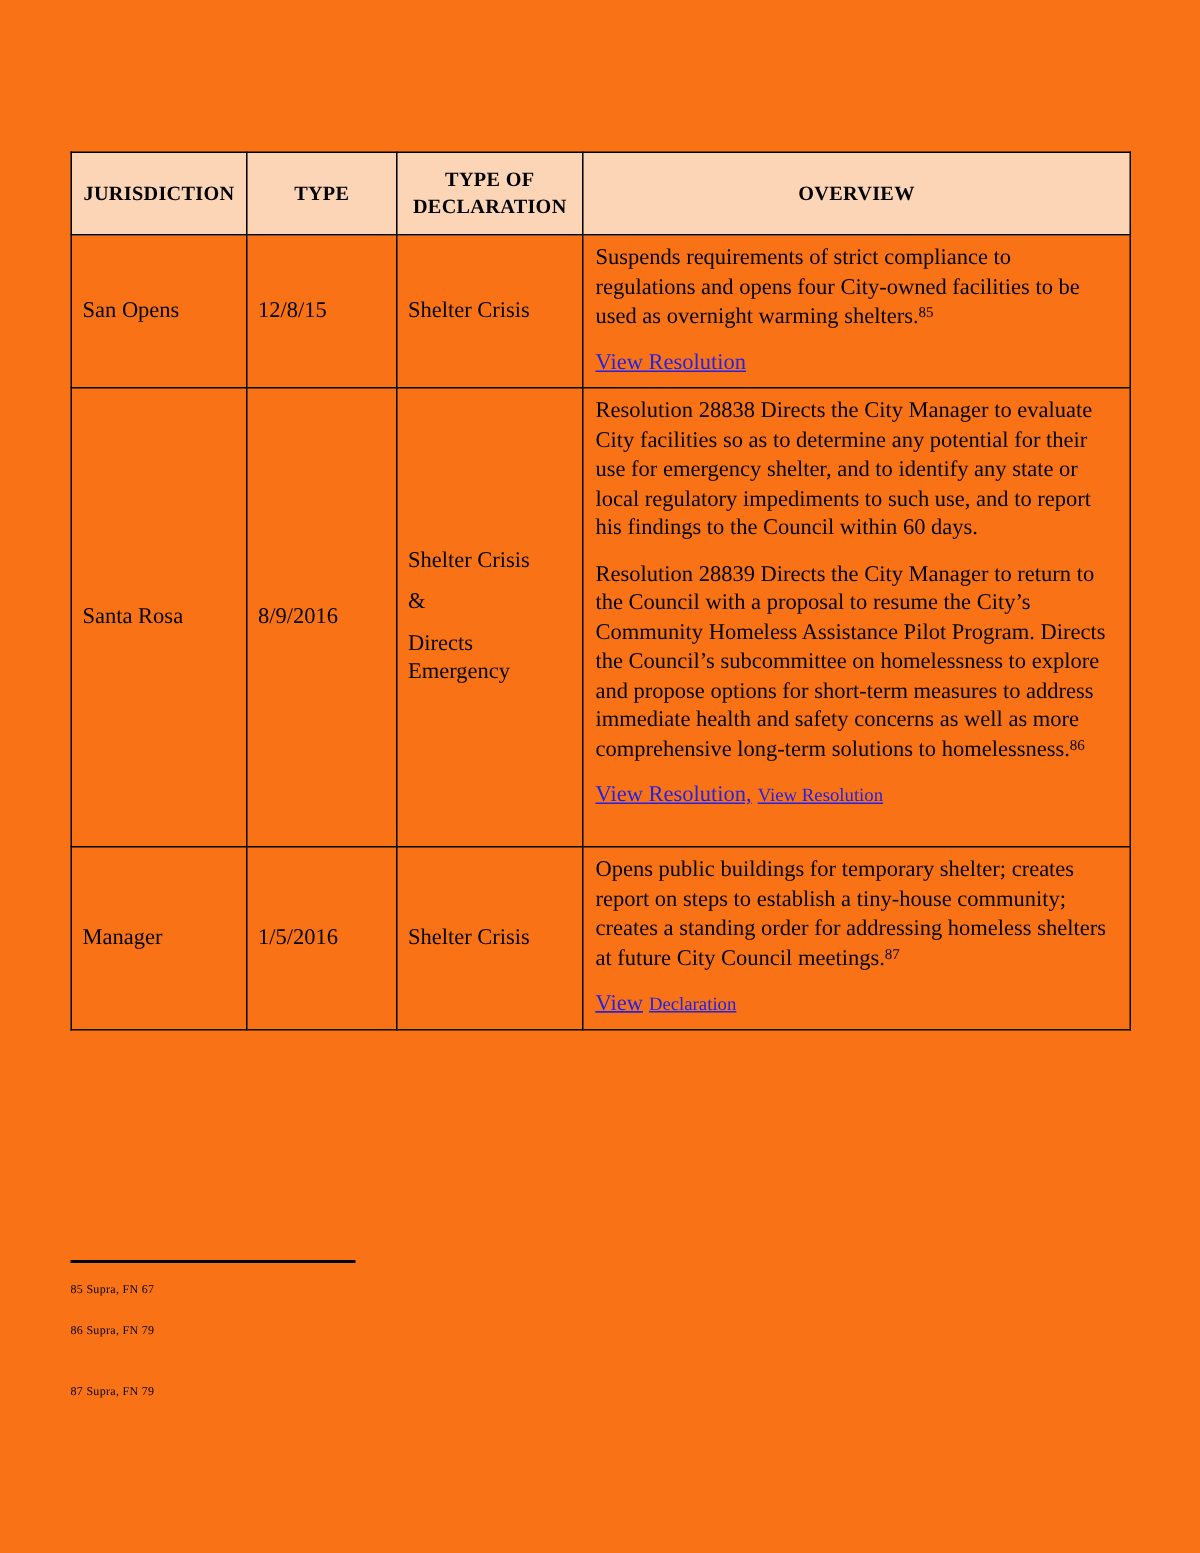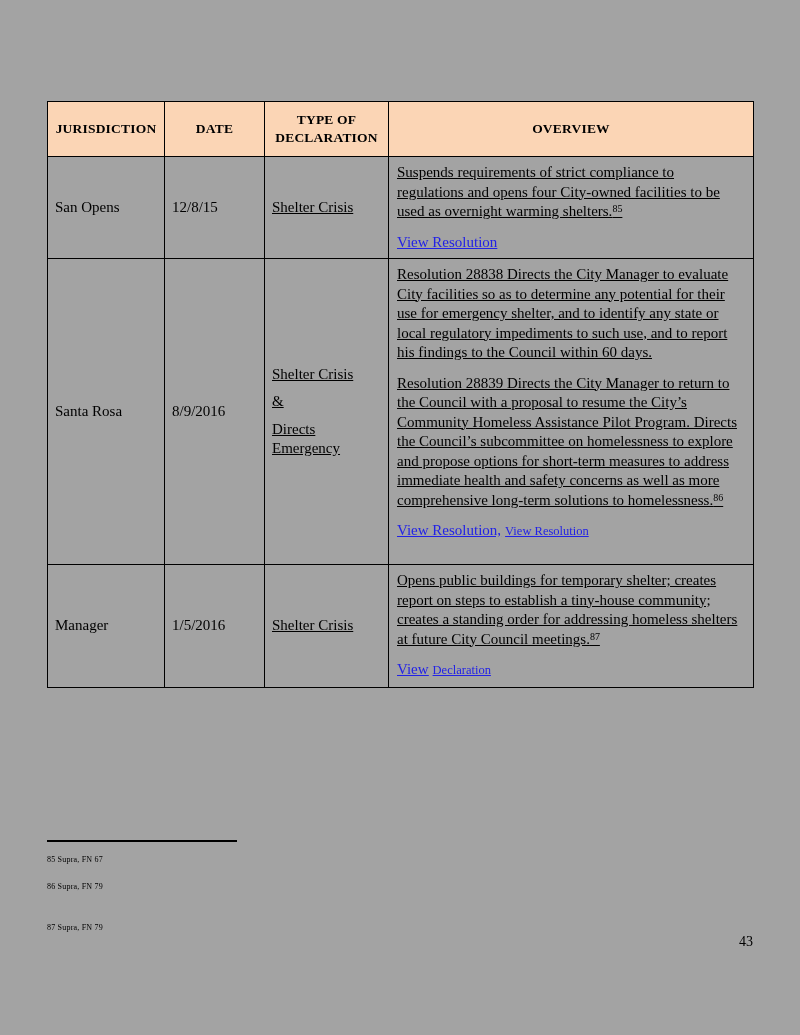--- a/index.html
+++ b/index.html
@@ -5,21 +5,21 @@
   :root{
     --header-bg:#fbd5b5;
     --link-color:#2222e6;
     --border-color:#000000;
   }
   *{box-sizing:border-box;}
   html,body{margin:0;padding:0;background:#ffffff;}
   .page{
     position:relative;
     width:800px;height:1035px;
-    background:#a3a3a3;
+    background:#f97316;
     font-family:"Liberation Serif", serif;
     color:#000;
     overflow:hidden;
   }
   table.decl{
     position:absolute;left:47px;top:101px;
     width:706px;
     border-collapse:collapse;
     table-layout:fixed;
   }
@@ -37,23 +37,23 @@
     padding:2px 4px;
     letter-spacing:0.2px;
   }
   .decl td{
     font-size:15px;
     line-height:19.5px;
     padding:4px 7px;
   }
   td.c-jur,td.c-date,td.c-type{vertical-align:middle;text-align:left;}
   td.c-ov{vertical-align:top;padding:6px 9px 6px 8px;}
-  .c-type p{margin:0;text-decoration:underline;}
+  .c-type p{margin:0;}
   .c-type p + p{margin-top:8px;}
-  .c-ov p.para{margin:0 0 11px 0;text-decoration:underline;}
+  .c-ov p.para{margin:0 0 11px 0;}
   .c-ov p.linkline{margin:0;}
   sup.fn-ref{font-size:10px;line-height:0;vertical-align:4px;}
   a.lnk{color:var(--link-color);text-decoration:underline;cursor:pointer;}
   .lnk-lg{font-size:15px;text-decoration:underline;}
   .lnk-sm{font-size:12.5px;}
   a.lnk + a.lnk, span.lnk-lg + span.lnk-sm{margin-left:4px;}
   .fnsep{
     position:absolute;left:47px;top:840px;
     width:190px;height:1.5px;background:#000;
   }
@@ -75,21 +75,21 @@
   <table class="decl">
     <colgroup>
       <col style="width:117px">
       <col style="width:100px">
       <col style="width:124px">
       <col style="width:365px">
     </colgroup>
     <thead>
       <tr>
         <th>JURISDICTION</th>
-        <th>DATE</th>
+        <th>TYPE</th>
         <th>TYPE OF DECLARATION</th>
         <th>OVERVIEW</th>
       </tr>
     </thead>
     <tbody>
 
       <tr style="height:100px">
         <td class="c-jur">San Opens</td>
         <td class="c-date">12/8/15</td>
         <td class="c-type">
@@ -135,15 +135,14 @@
       </tr>
 
     </tbody>
   </table>
 
   <div class="fnsep"></div>
   <div class="fn fn1">85 Supra, FN 67</div>
   <div class="fn fn2">86 Supra, FN 79</div>
   <div class="fn fn3">87 Supra, FN 79</div>
 
-  <div class="pageno">43</div>
 
 </div>
 
 </body></html>

